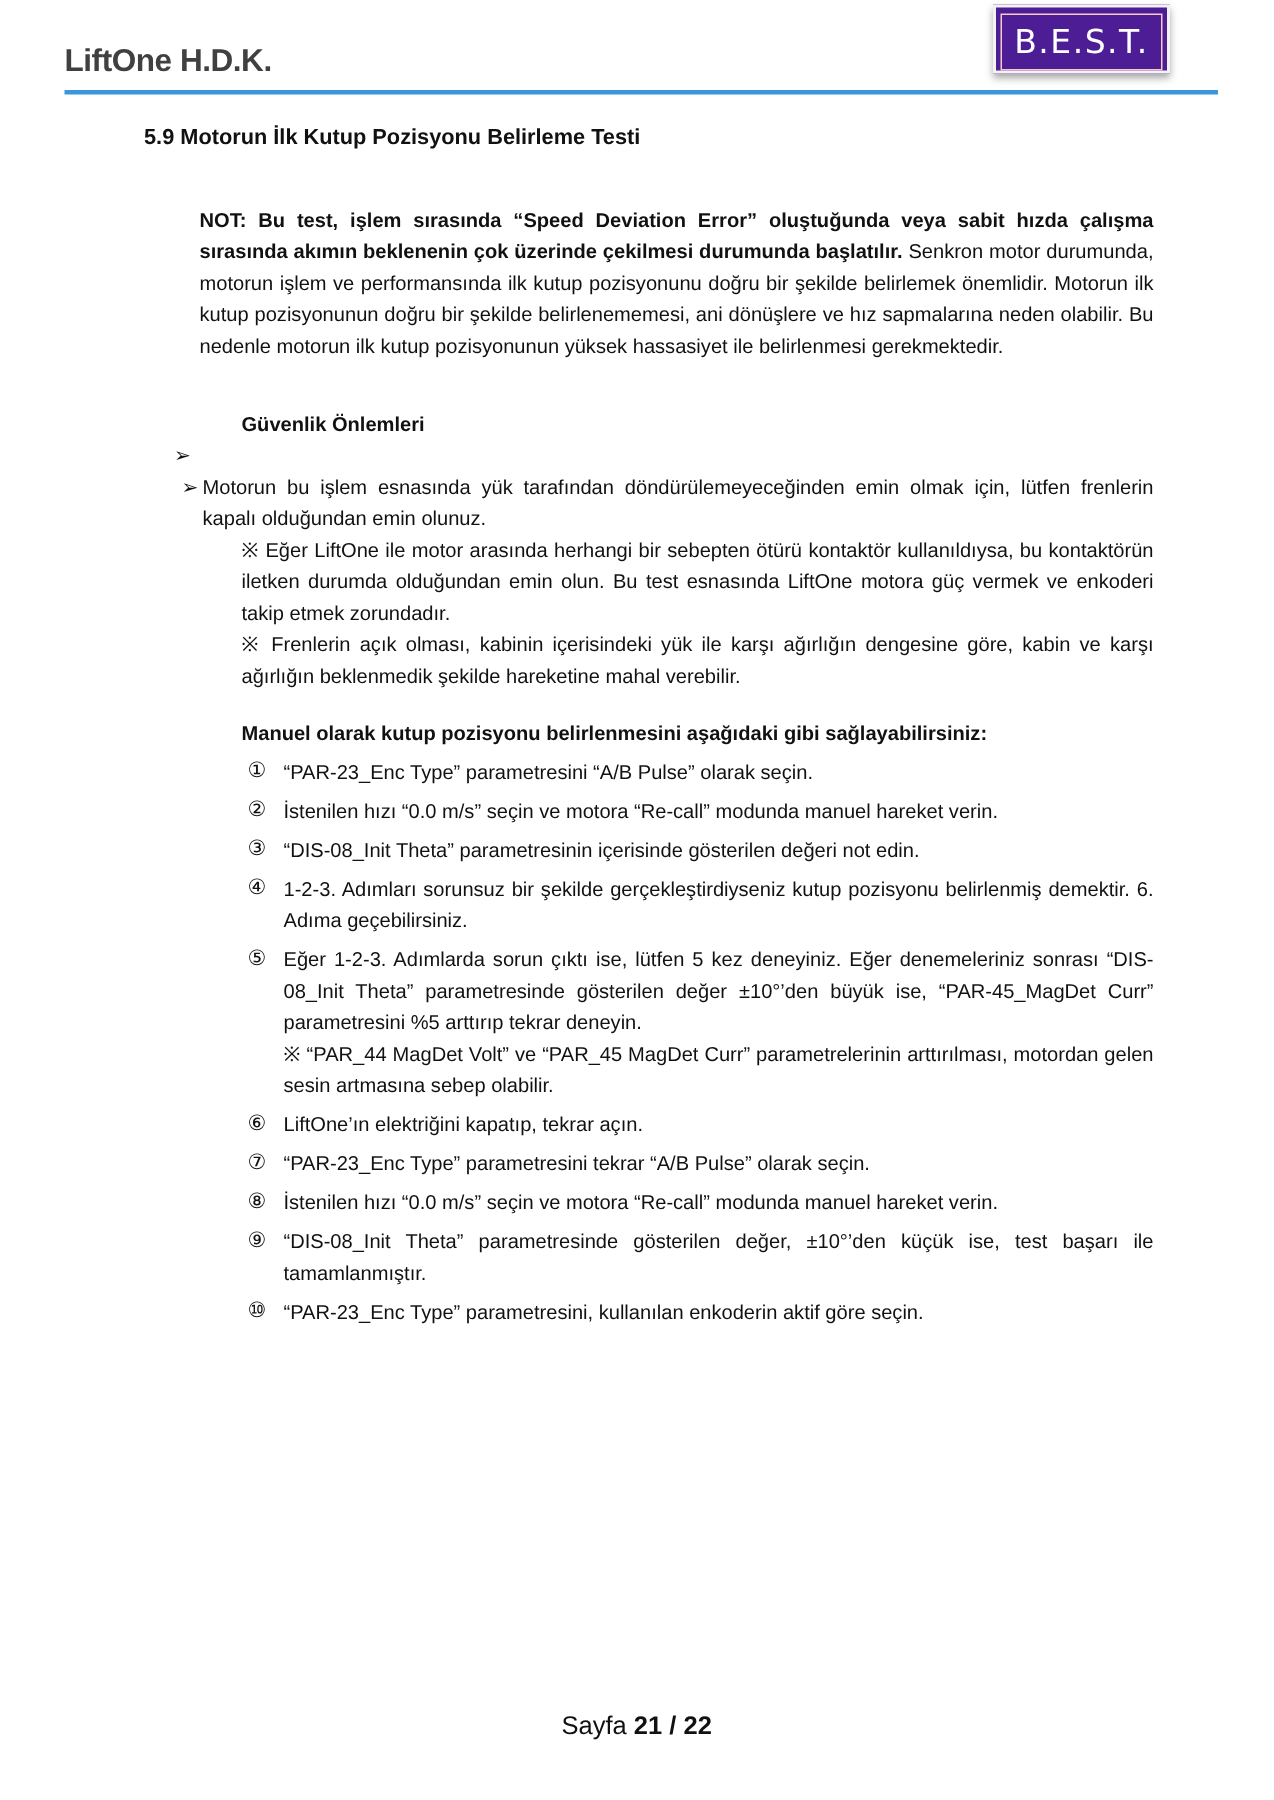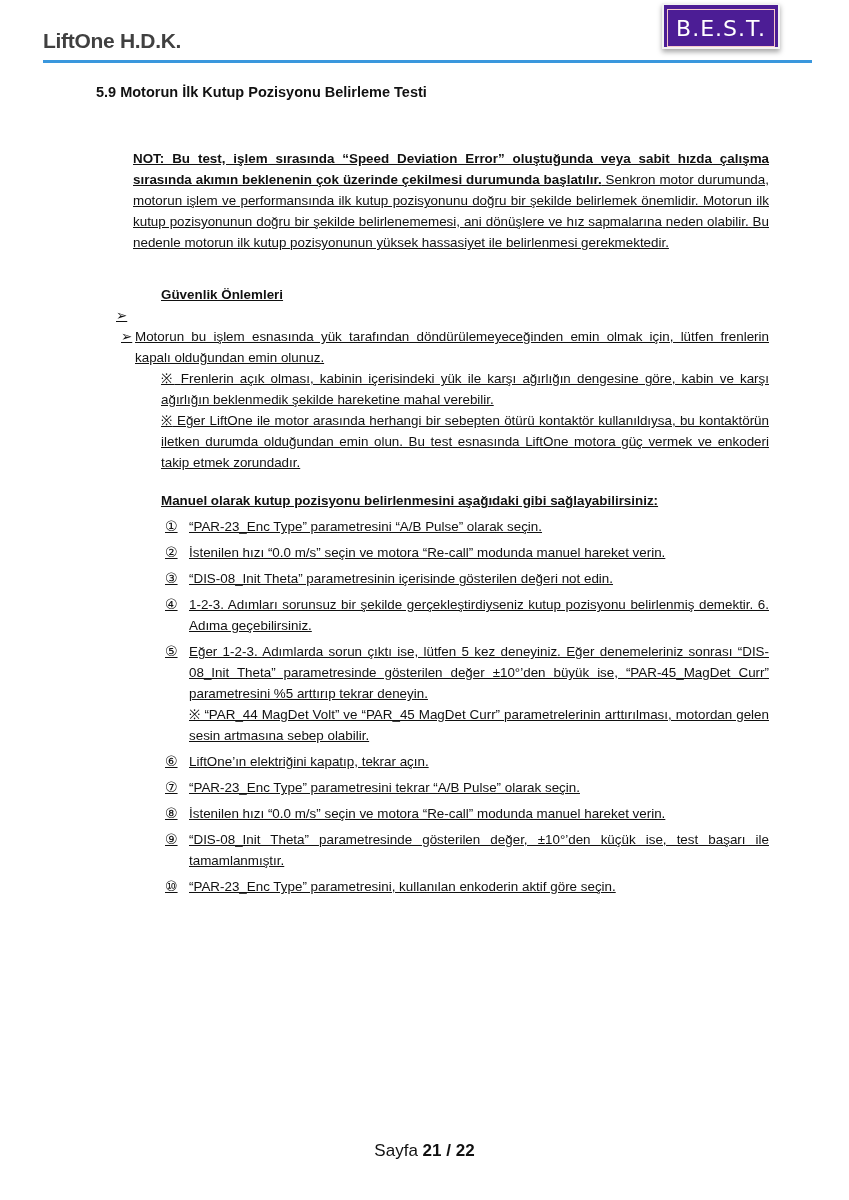--- a/index.html
+++ b/index.html
@@ -8,21 +8,21 @@
   .brand { position:absolute; left:43px; top:29px; font-size:21px; font-weight:bold;
            color:#404040; letter-spacing:-0.3px; }
   .logo { position:absolute; left:662px; top:3px; width:118px; height:46px;
           background:#4c1d95; border:2px solid #f2f2f2; box-shadow:0 3px 5px rgba(0,0,0,0.35);
           display:flex; align-items:flex-end; justify-content:center; box-sizing:border-box; }
   .logo-inner { border:1px solid #f7c9ca; width:106px; height:36px; display:flex;
                 align-items:center; justify-content:center; color:#fff; font-size:22px;
                 letter-spacing:1px; font-family:"DejaVu Sans", sans-serif; }
   .rule { position:absolute; left:43px; top:60px; width:769px; height:3px; background:#3a97dd; }
   .section-title { position:absolute; left:96px; top:84px; font-size:14.5px; font-weight:bold; }
-  .content { position:absolute; left:133px; top:148px; width:636px; font-size:13.4px; line-height:21px;text-decoration:underline; }
+  .content { position:absolute; left:133px; top:136px; width:636px; font-size:13.4px; line-height:21px; }
   .justify { text-align:justify; }
   p { margin:0; }
   .b { font-weight:bold; }
   .sub-title { margin-top:31px; padding-left:28px; font-weight:bold; }
   .bullet { display:flex; }
   .bullet .mk { width:26px; flex:none; }
   .b1 { margin-left:-17px; }
   .b1 .mk { width:26px; }
   .b2 { margin-left:-12px; }
   .b2 .mk { width:14px; }
@@ -50,22 +50,22 @@
   <p class="justify"><span class="b">NOT: Bu test, işlem sırasında “Speed Deviation Error” oluştuğunda veya sabit hızda çalışma sırasında akımın beklenenin çok üzerinde çekilmesi durumunda başlatılır.</span><span> Senkron motor durumunda, motorun işlem ve performansında ilk kutup pozisyonunu doğru bir şekilde belirlemek önemlidir. Motorun ilk kutup pozisyonunun doğru bir şekilde belirlenememesi, ani dönüşlere ve hız sapmalarına neden olabilir. Bu nedenle motorun ilk kutup pozisyonunun yüksek hassasiyet ile belirlenmesi gerekmektedir.</span></p>
 
   <div class="sub-title">Güvenlik Önlemleri</div>
   <div class="bullet b1">
     <span class="mk">➢</span>
   </div>
   <div class="bullet b2">
     <span class="mk">➢</span>
     <span class="justify">Motorun bu işlem esnasında yük tarafından döndürülemeyeceğinden emin olmak için, lütfen frenlerin kapalı olduğundan emin olunuz.</span>
   </div>
+  <p class="note"><span>※</span> <span>Eğer LiftOne ile motor arasında herhangi bir sebepten ötürü kontaktör kullanıldıysa, bu kontaktörün iletken durumda olduğundan emin olun. Bu test esnasında LiftOne motora güç vermek ve enkoderi takip etmek zorundadır.</span></p>
   <p class="note"><span>※</span> <span>Frenlerin açık olması, kabinin içerisindeki yük ile karşı ağırlığın dengesine göre, kabin ve karşı ağırlığın beklenmedik şekilde hareketine mahal verebilir.</span></p>
-  <p class="note"><span>※</span> <span>Eğer LiftOne ile motor arasında herhangi bir sebepten ötürü kontaktör kullanıldıysa, bu kontaktörün iletken durumda olduğundan emin olun. Bu test esnasında LiftOne motora güç vermek ve enkoderi takip etmek zorundadır.</span></p>
 
   <div class="steps-title">Manuel olarak kutup pozisyonu belirlenmesini aşağıdaki gibi sağlayabilirsiniz:</div>
 
   <div class="step">
       <span class="num">①</span>
       <span class="txt">“PAR-23_Enc Type” parametresini “A/B Pulse” olarak seçin.</span>
     </div>
   <div class="step">
       <span class="num">②</span>
       <span class="txt">İstenilen hızı “0.0 m/s” seçin ve motora “Re-call” modunda manuel hareket verin.</span>

